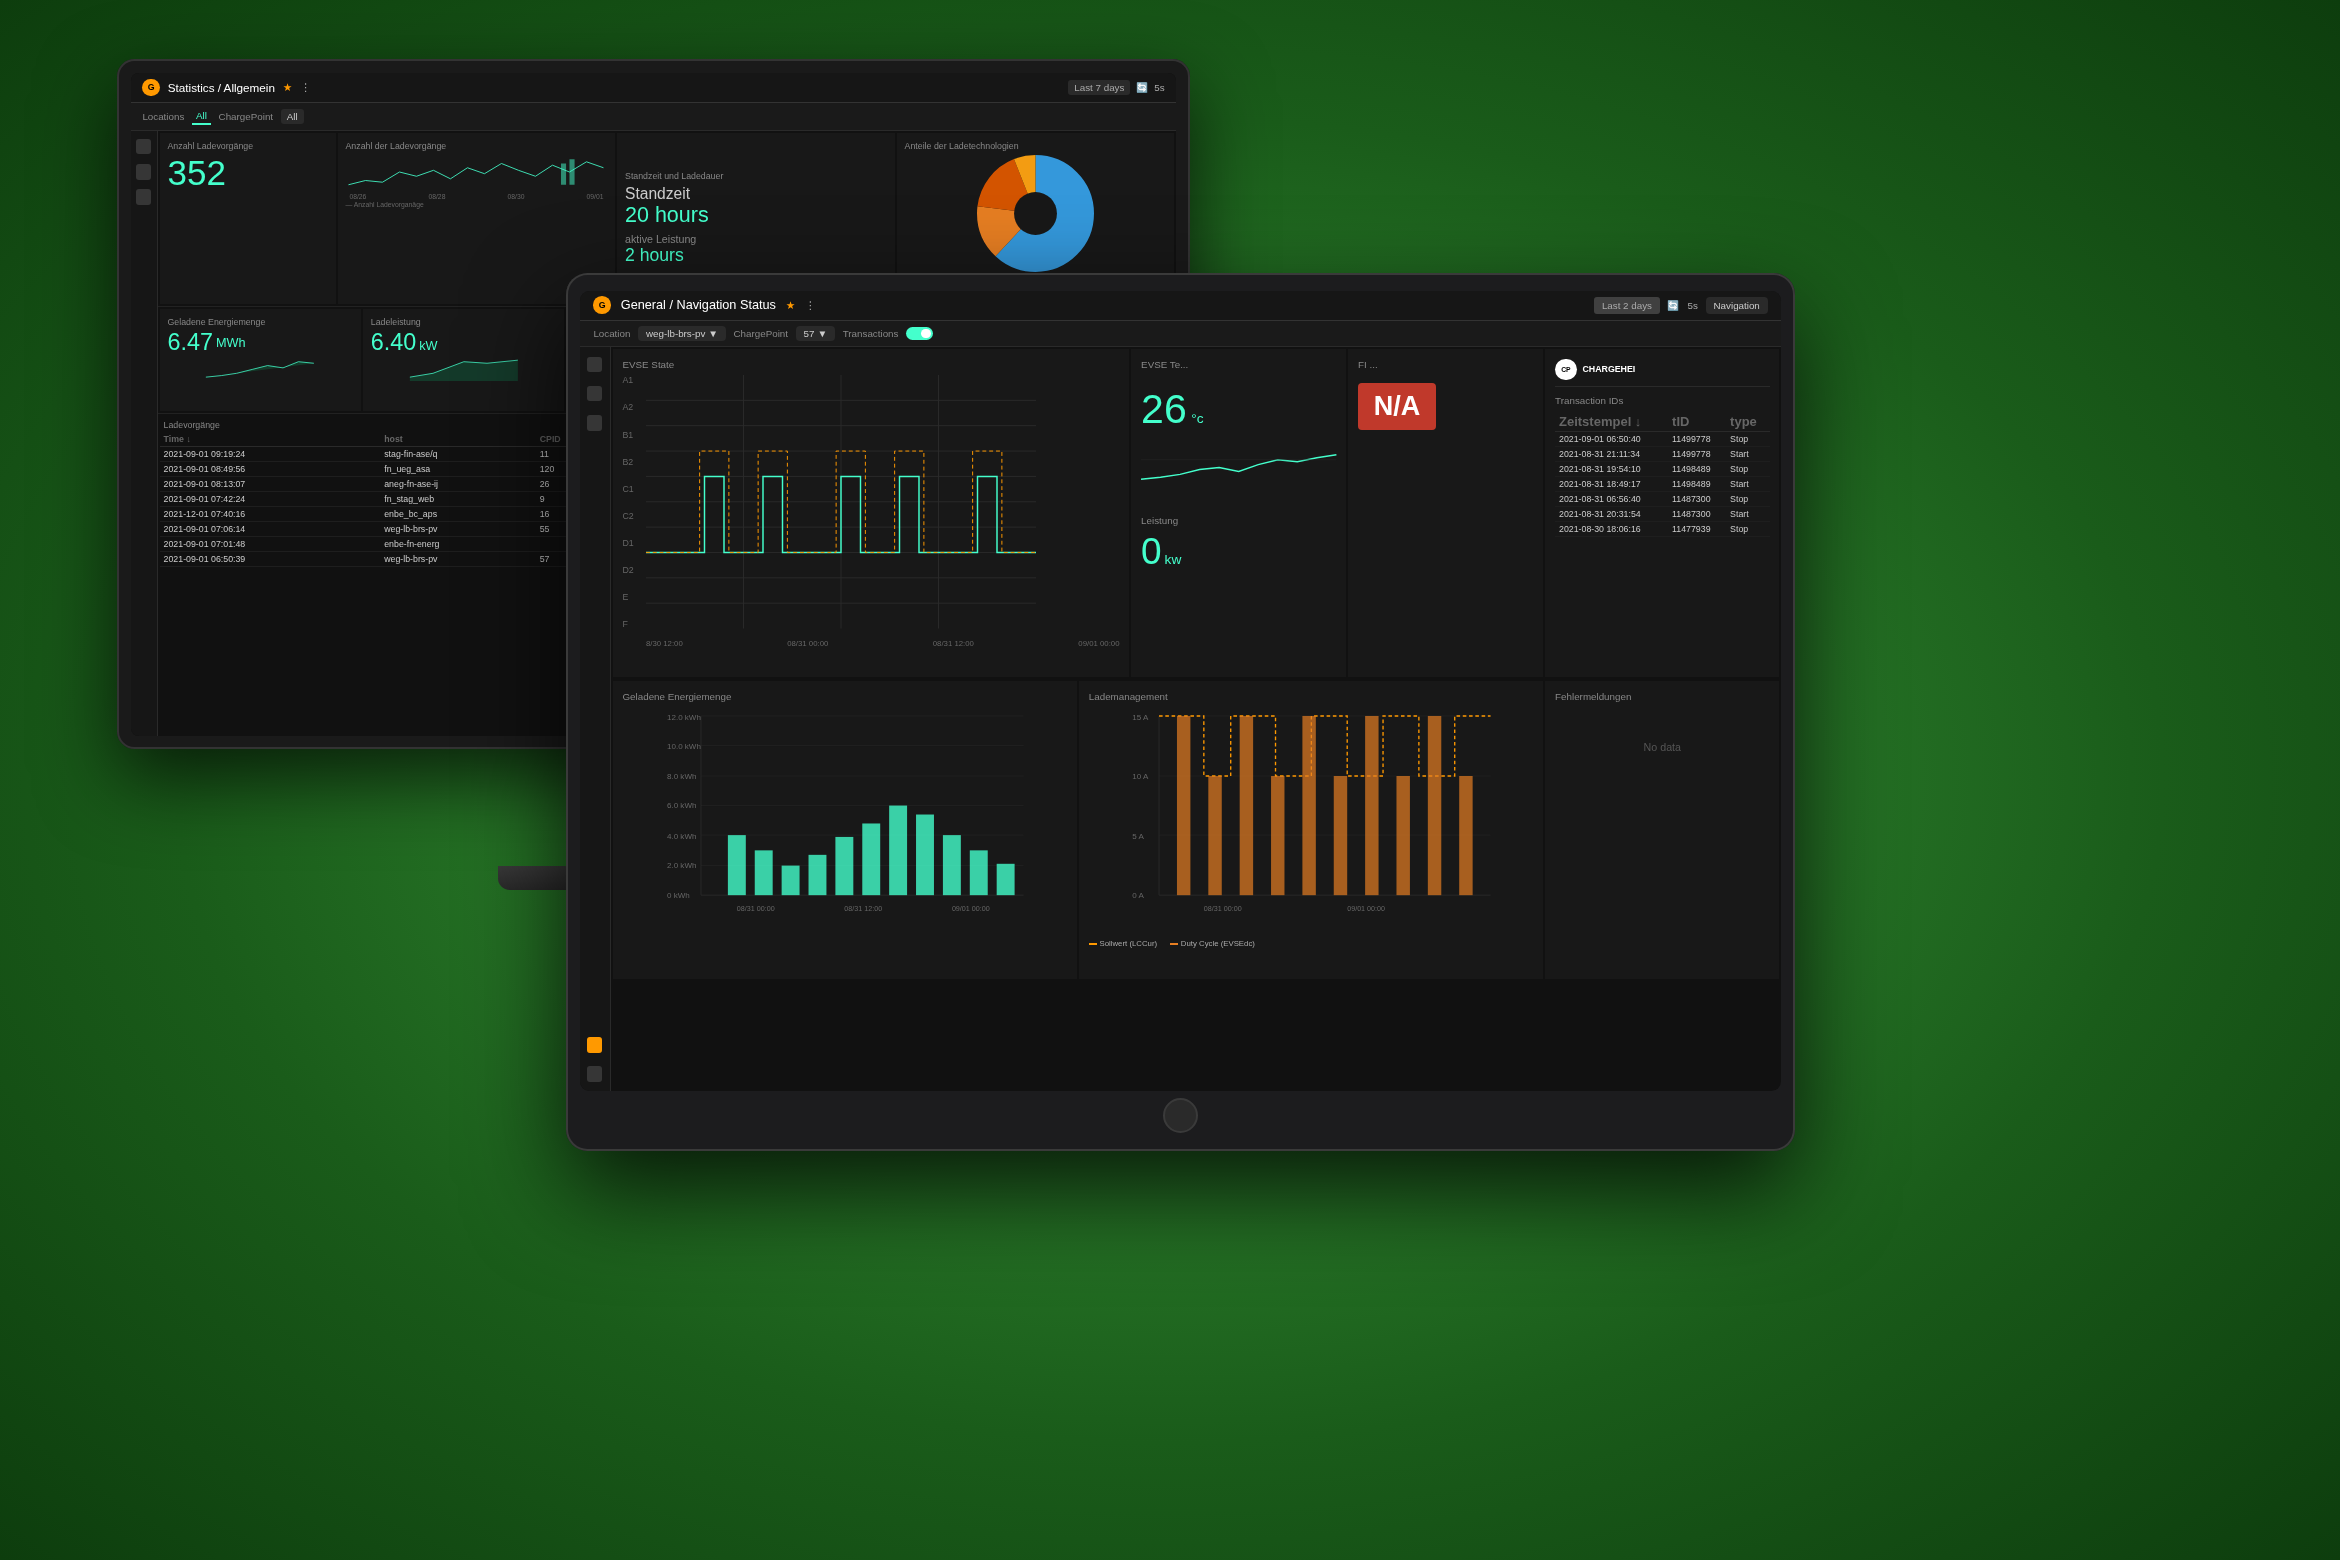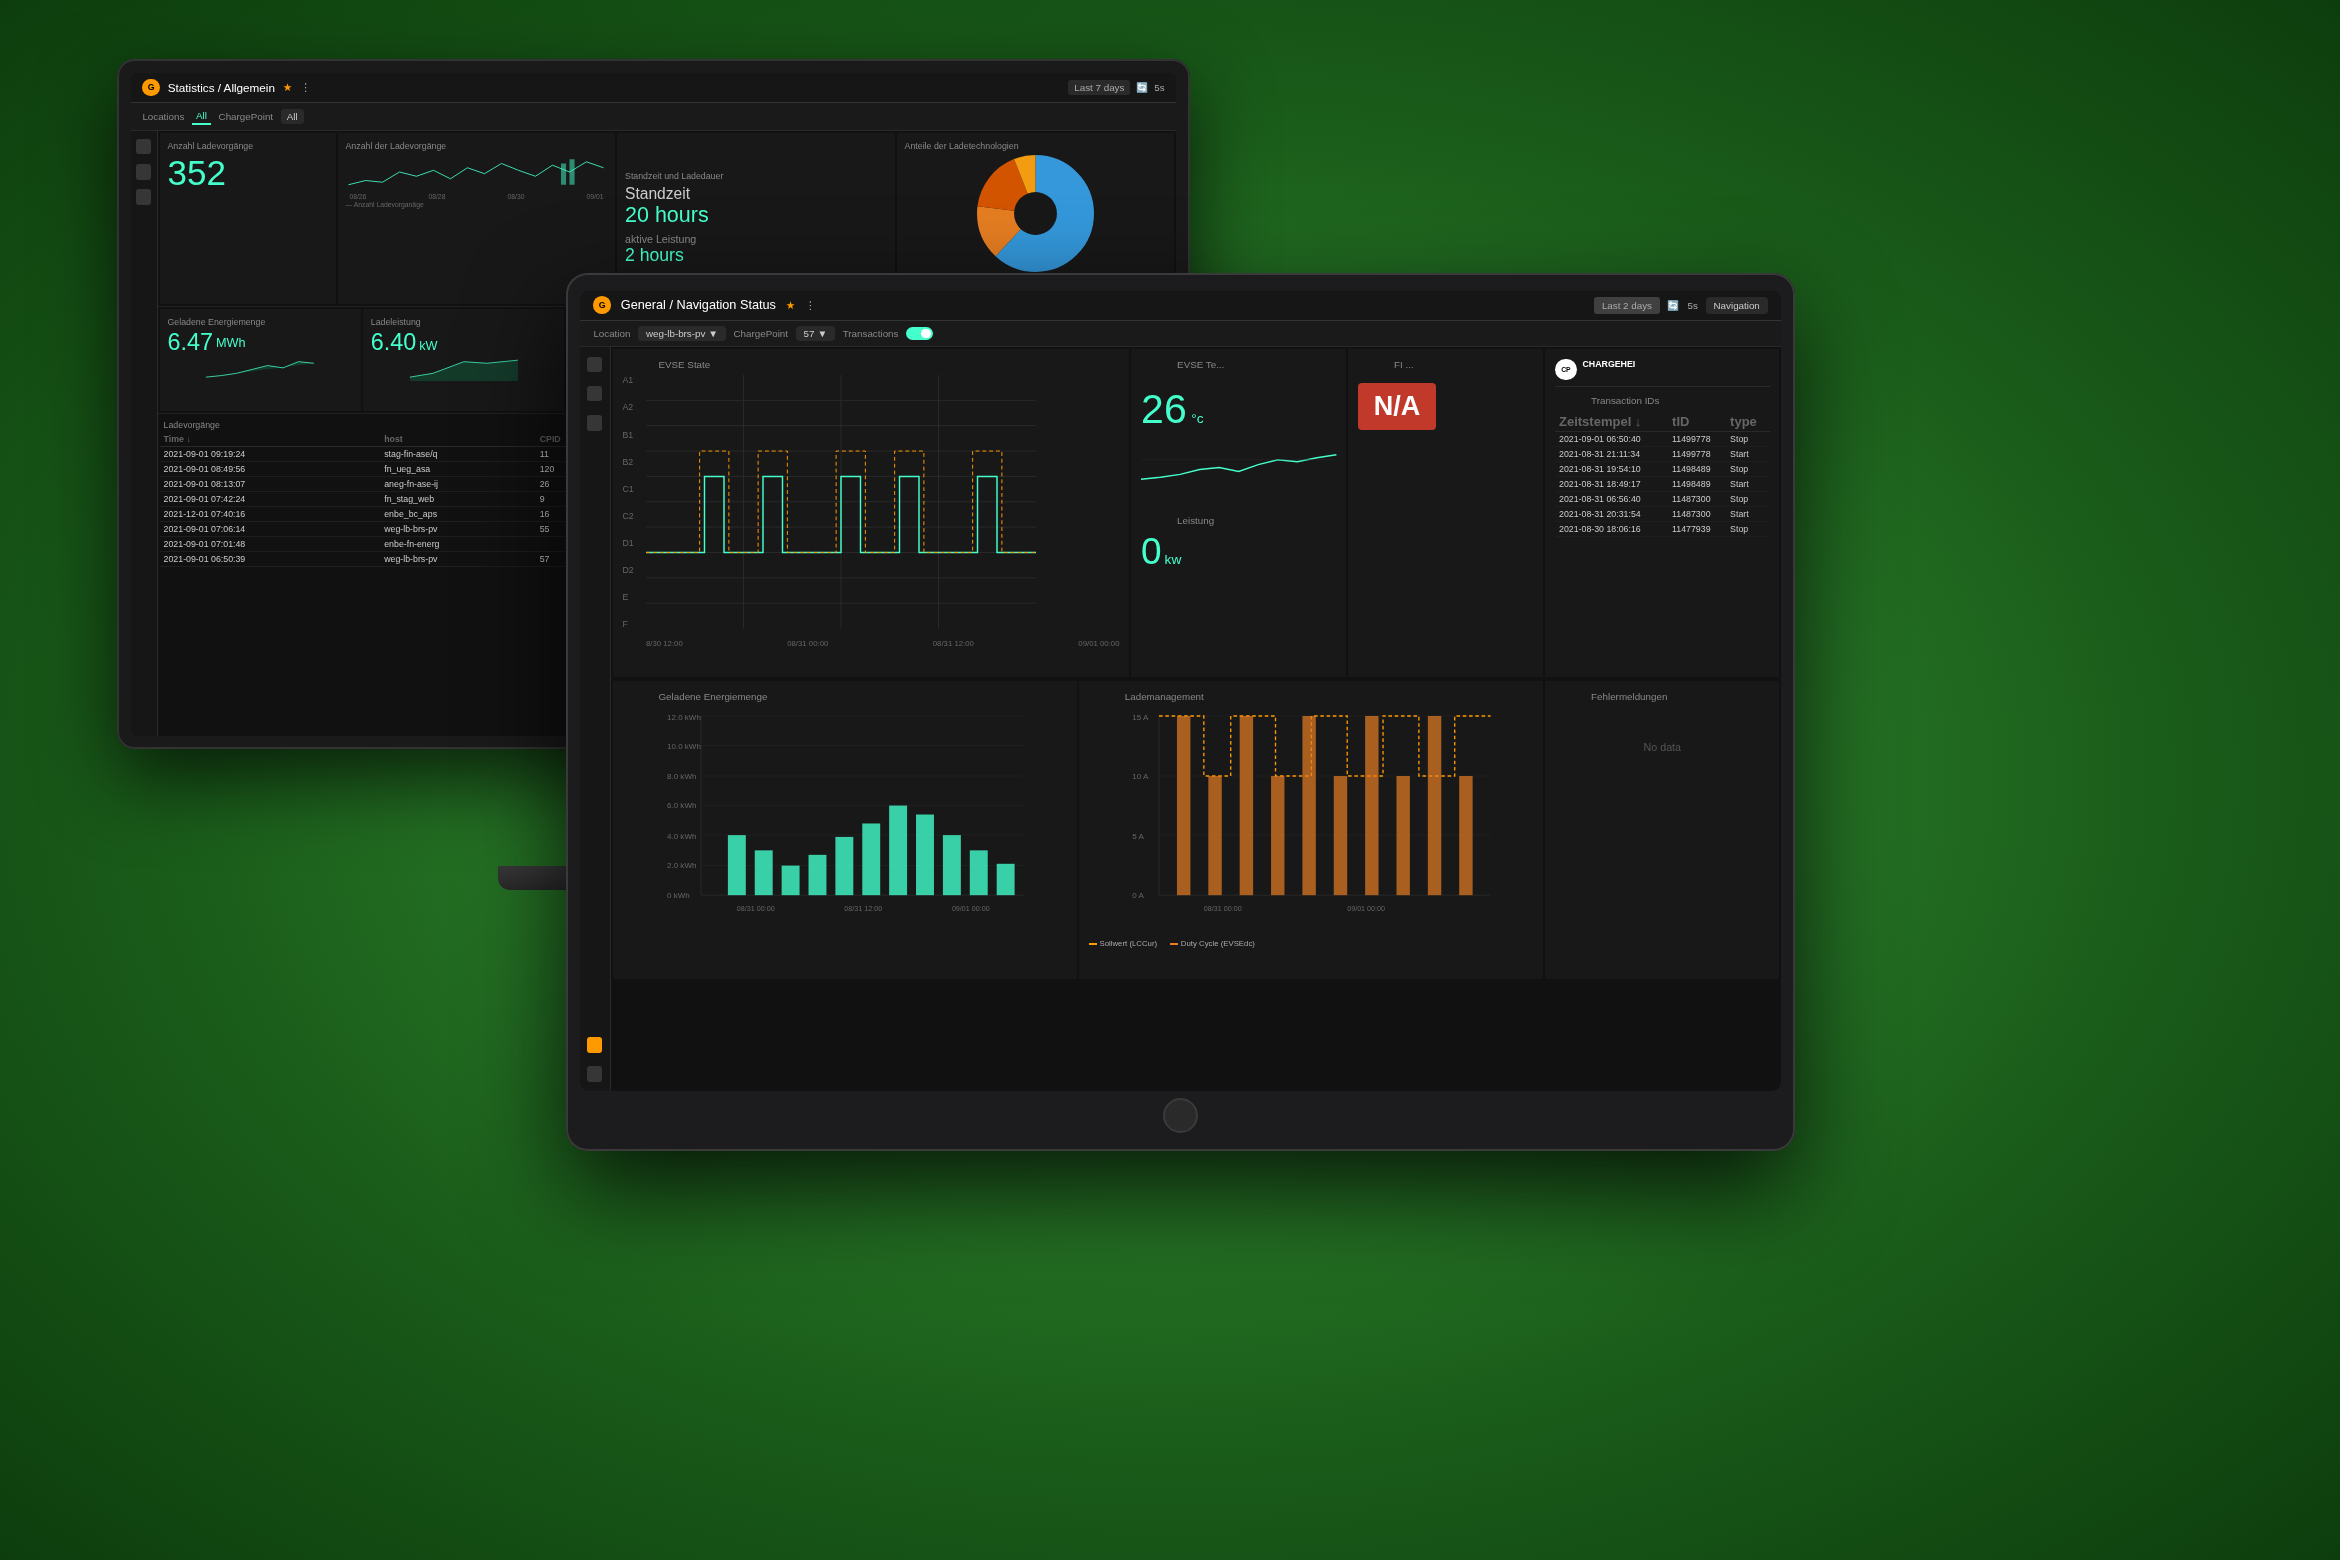--- a/index.html
+++ b/index.html
@@ -245,21 +245,21 @@
       gap: 2px;
       padding: 2px;
       height: 332px;
     }
     .tablet-card {
       background: #181818;
       padding: 9.8px;
       position: relative;
       overflow: hidden;
     }
-    .card-title { font-size: 9.8px; color: #888; margin-bottom: 5.9px; margin-left: 36px; }
+    .card-title { font-size: 9.8px; color: #888; margin-bottom: 5.9px; }
 
     
     .evse-chart-container { height: 273px; position: relative; }
     .evse-y-axis { position: absolute; left: 0; top: 0; bottom: 19.5px; display: flex; flex-direction: column-reverse; justify-content: space-between; font-size: 8.8px; color: #666; width: 19.5px; }
     .evse-x-axis { position: absolute; bottom: 0; left: 23.4px; right: 0; display: flex; justify-content: space-between; font-size: 7.8px; color: #666; }
 
     
     .evse-temp-val { font-size: 41px; color: #4fc; font-weight: 300; line-height: 1; }
     .evse-temp-unit { font-size: 13.7px; color: #4fc; }
 
@@ -633,21 +633,21 @@
               </div>
             </div>
 
             <div class="tablet-card">
               <div class="card-title">FI ...</div>
               <div class="na-badge">N/A</div>
             </div>
 
             <div class="tablet-card">
 
-              <div style="display:flex;gap:5.9px;margin-bottom:7.8px;padding-bottom:5.9px;border-bottom:1px solid #2a2a2a">
+              <div style="display:flex;align-items:center;gap:5.9px;margin-bottom:7.8px;padding-bottom:5.9px;border-bottom:1px solid #2a2a2a">
                 <div style="background:#fff;border-radius:50%;width:21.5px;height:21.5px;display:flex;align-items:center;justify-content:center">
                   <span style="color:#000;font-size:6.8px;font-weight:bold">CP</span>
                 </div>
                 <span style="color:#fff;font-size:8.8px;font-weight:bold">CHARGEHEI</span>
               </div>
               <div class="card-title">Transaction IDs</div>
               <table class="tx-table">
                 <thead>
                   <tr>
                     <th>Zeitstempel ↓</th>

